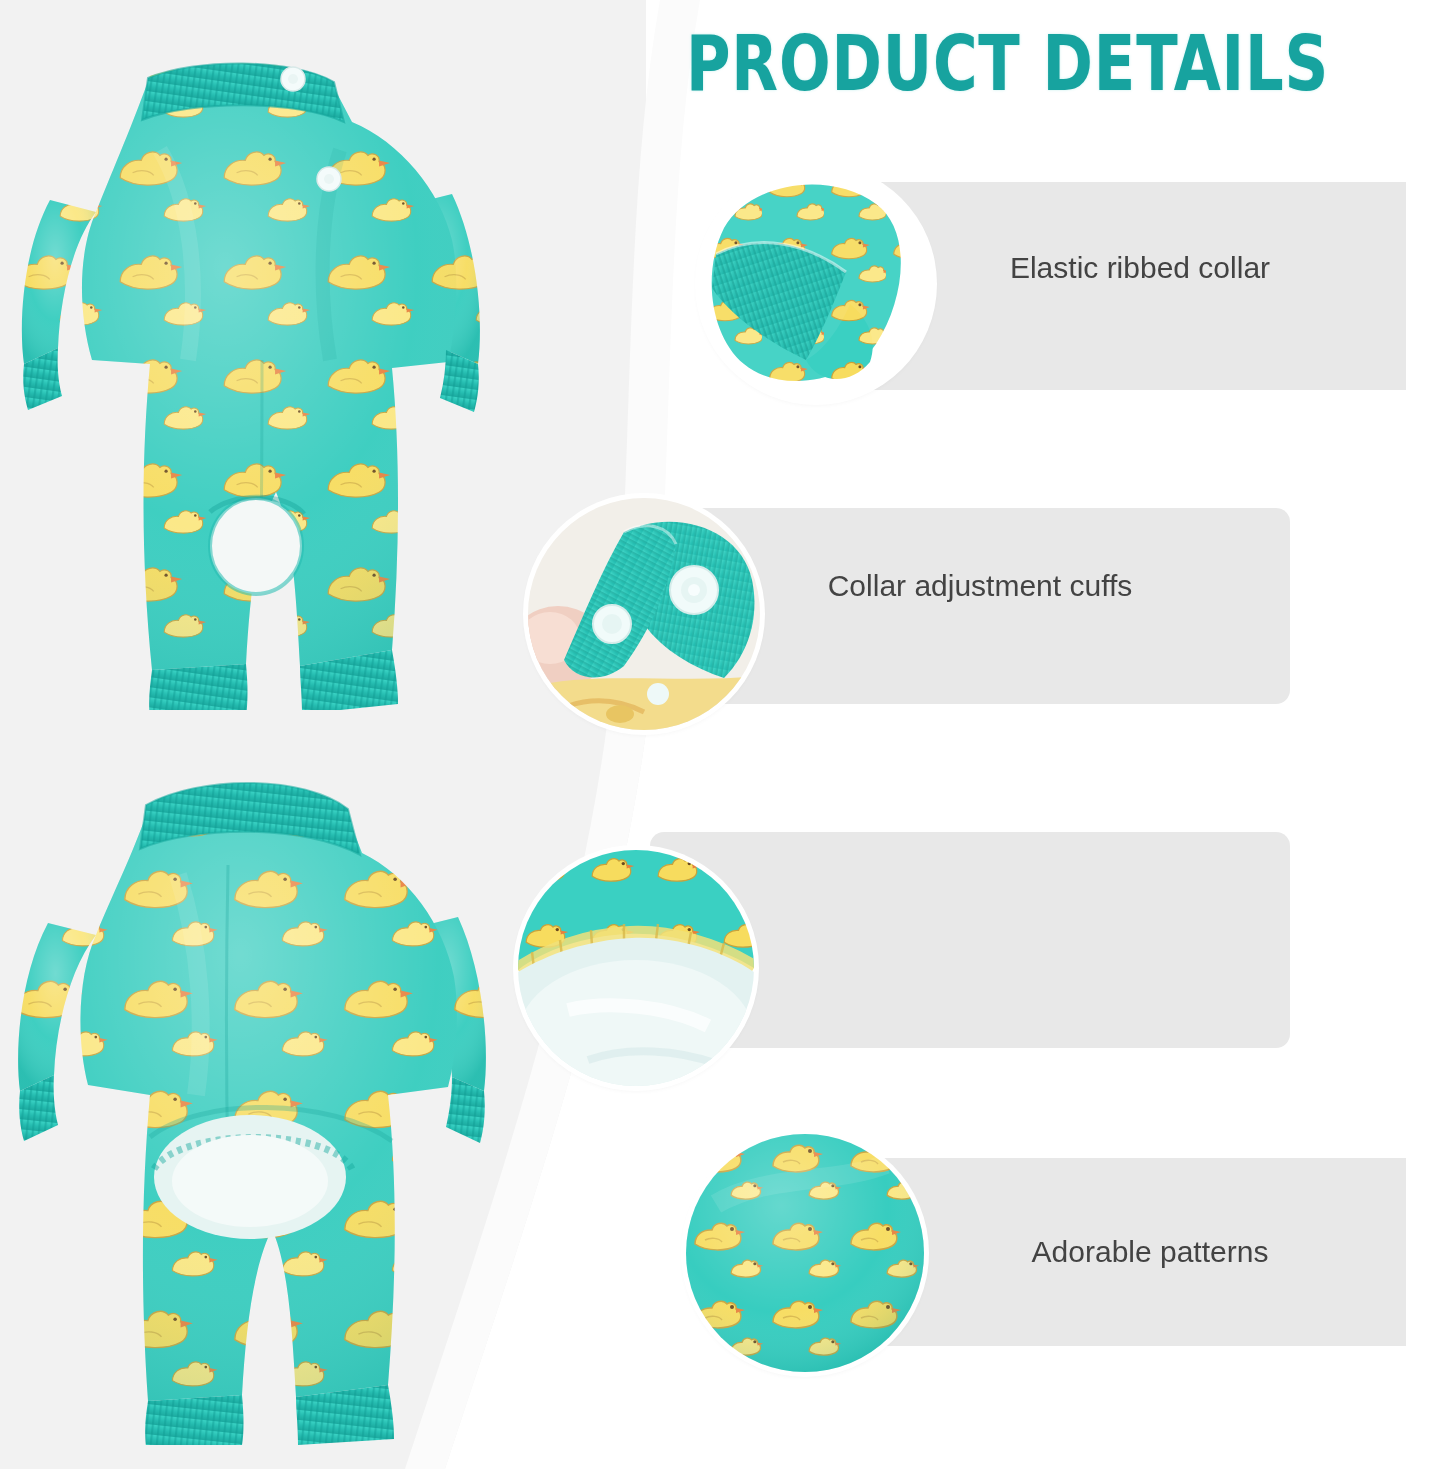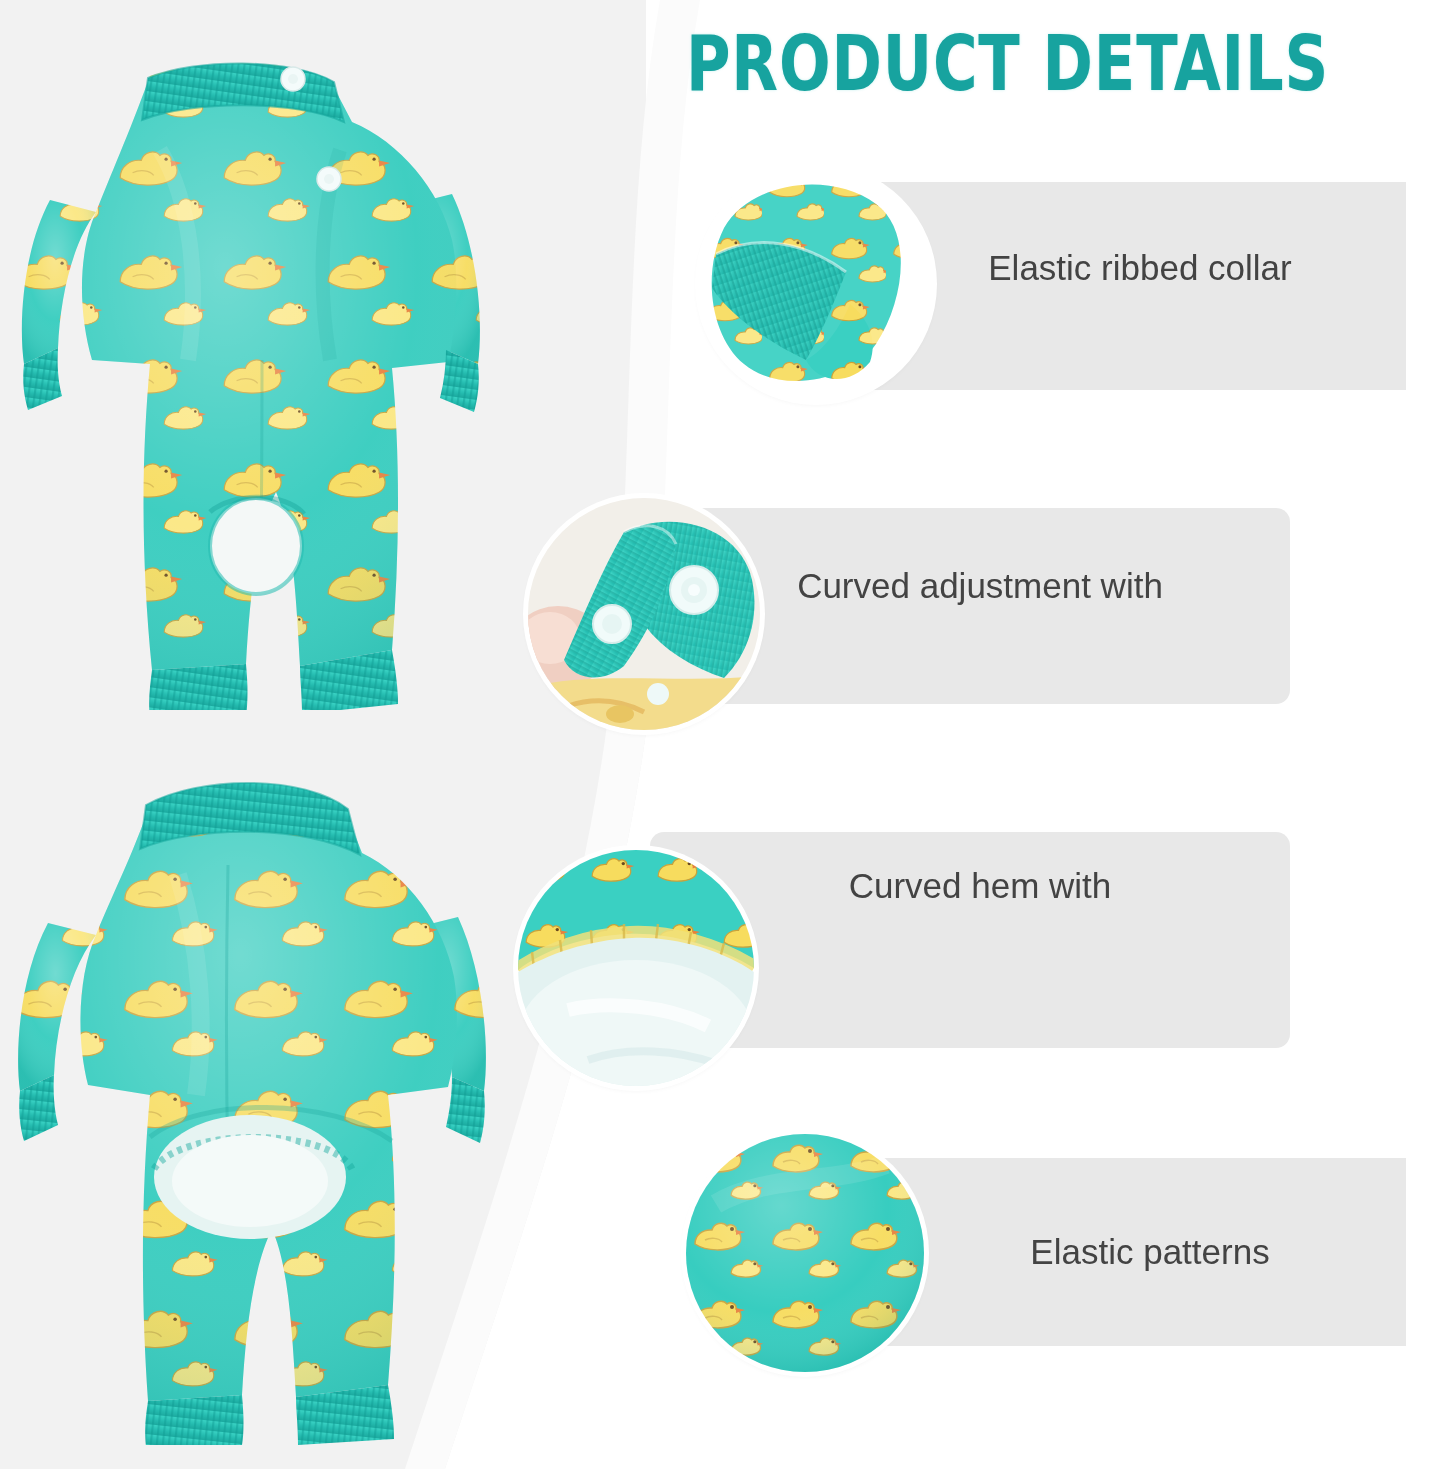--- a/index.html
+++ b/index.html
@@ -59,21 +59,21 @@
     position:absolute;
   }
   .feature .panel{
     position:absolute;
     background:#e8e8e8;
     border-radius:14px;
   }
   .feature .panel-text{
     position:absolute;
     color:#434343;
-    font-size:35px;
+    font-size:30px;
     line-height:47px;
     text-align:center;
     font-family:"Liberation Sans", sans-serif;
   }
   .photo{
     position:absolute;
     border-radius:50%;
     overflow:hidden;
     background:#ffffff;
     box-shadow:0 0 0 5px #ffffff, 0 2px 7px rgba(0,0,0,.12);
@@ -286,21 +286,21 @@
         <path d="M16 86 C60 64 108 76 146 104" fill="none" stroke="#ffffff" stroke-width="3" opacity="0.5"></path>
 
         <path d="M106 192 C124 182 140 160 150 136 C168 150 178 172 170 194 C150 218 118 216 106 192 Z" fill="url(#duckC)"></path>
       </svg>
     </div>
   </div>
 
   <div class="feature" style="left:0;top:0;width:1445px;height:1px;">
     <div class="panel" style="left:640px; top:508px; width:650px; height:196px;"></div>
     <div class="panel-text" style="left:700px; top:562px; width:560px;">
-      <div>Curved adjustment with</div>
+      <div>Collar adjustment cuffs</div>
     </div>
 
     <div class="photo" style="left:528px; top:498px; width:232px; height:232px;">
       <svg width="232" height="232" viewBox="0 0 232 232">
         <defs>
           <linearGradient id="ribD" x1="0" y1="0" x2="1" y2="0.6">
             <stop offset="0%" stop-color="#4fe0cf"></stop>
             <stop offset="100%" stop-color="#24bdb1"></stop>
           </linearGradient>
           <pattern id="ribLinesD" width="5" height="9" patternUnits="userSpaceOnUse" patternTransform="rotate(10)">
@@ -331,21 +331,20 @@
         <circle cx="84" cy="126" r="19" fill="#f1fbfa" stroke="#d6ecea" stroke-width="2"></circle>
         <circle cx="84" cy="126" r="10" fill="#e6f5f3"></circle>
         <circle cx="130" cy="196" r="11" fill="#eef9f8"></circle>
       </svg>
     </div>
   </div>
 
   <div class="feature" style="left:0;top:0;width:1445px;height:1px;">
     <div class="panel" style="left:650px; top:832px; width:640px; height:216px;"></div>
     <div class="panel-text" style="left:700px; top:862px; width:560px;">
-      <div>Curved hem with</div>
     </div>
 
     <div class="photo" style="left:518px; top:850px; width:236px; height:236px;">
       <svg width="236" height="236" viewBox="0 0 236 236">
         <defs>
           <pattern id="duckE" width="66" height="66" patternUnits="userSpaceOnUse">
             <rect width="66" height="66" fill="#3ad0c2"></rect>
             <g transform="translate(4,6) scale(0.42)">
               <path d="M10 48 C10 30 26 18 44 20 C48 6 66 2 74 12 C82 6 94 12 92 22 C104 26 106 44 92 52 C74 62 34 64 10 48 Z" fill="#f7dc5e" stroke="#c9a23a" stroke-width="3"></path>
               <path d="M92 20 L110 24 L92 30 Z" fill="#e8803c"></path>
@@ -372,21 +371,21 @@
         <ellipse cx="118" cy="186" rx="118" ry="76" fill="#eff8f7"></ellipse>
         <path d="M50 160 C90 150 150 156 190 176" stroke="#ffffff" stroke-width="14" opacity="0.7" fill="none"></path>
         <path d="M70 210 C110 196 160 200 200 214" stroke="#d6eae9" stroke-width="8" opacity="0.6" fill="none"></path>
       </svg>
     </div>
   </div>
 
   <div class="feature" style="left:0;top:0;width:1445px;height:1px;">
     <div class="panel" style="left:840px; top:1158px; width:598px; height:188px;"></div>
     <div class="panel-text" style="left:900px; top:1228px; width:500px;">
-      <div>Elastic patterns</div>
+      <div>Adorable patterns</div>
     </div>
 
     <div class="photo" style="left:686px; top:1134px; width:238px; height:238px;">
       <svg width="238" height="238" viewBox="0 0 238 238">
         <defs>
           <pattern id="duckF" width="78" height="78" patternUnits="userSpaceOnUse">
             <rect width="78" height="78" fill="#2fcbbd"></rect>
             <g transform="translate(4,8) scale(0.5)">
               <path d="M10 48 C10 30 26 18 44 20 C48 6 66 2 74 12 C82 6 94 12 92 22 C104 26 106 44 92 52 C74 62 34 64 10 48 Z" fill="#f7dc5e" stroke="#c9a23a" stroke-width="3"></path>
               <path d="M92 20 L110 24 L92 30 Z" fill="#e8803c"></path>

